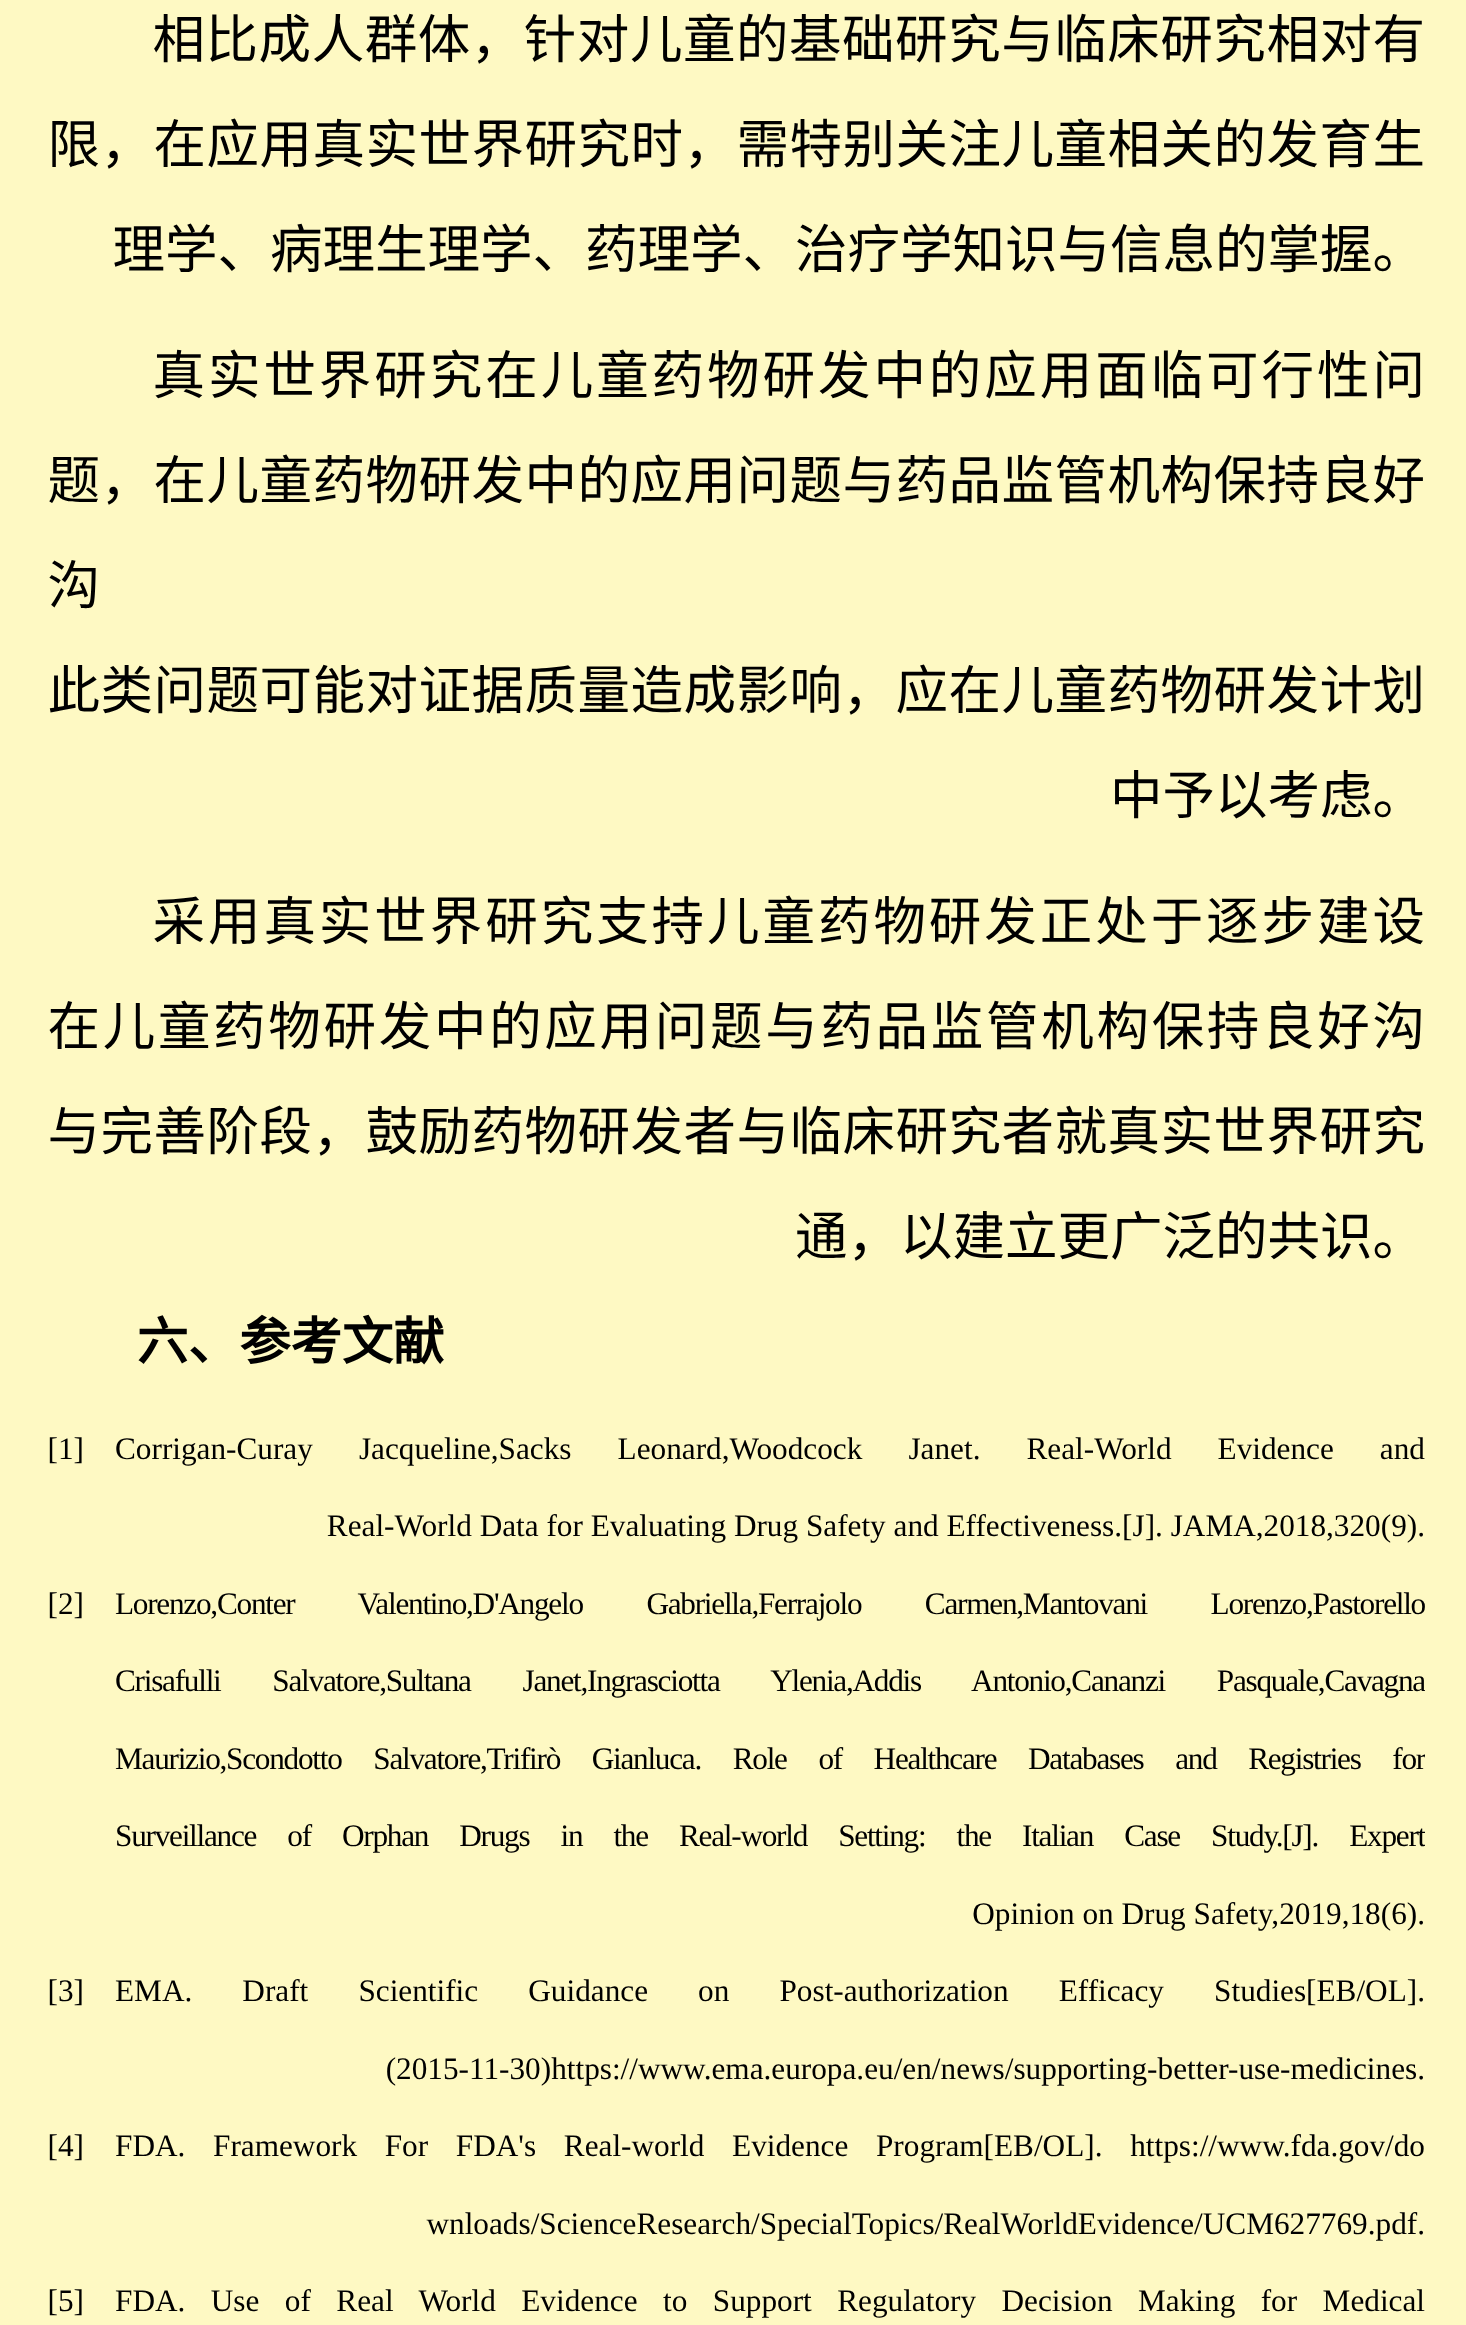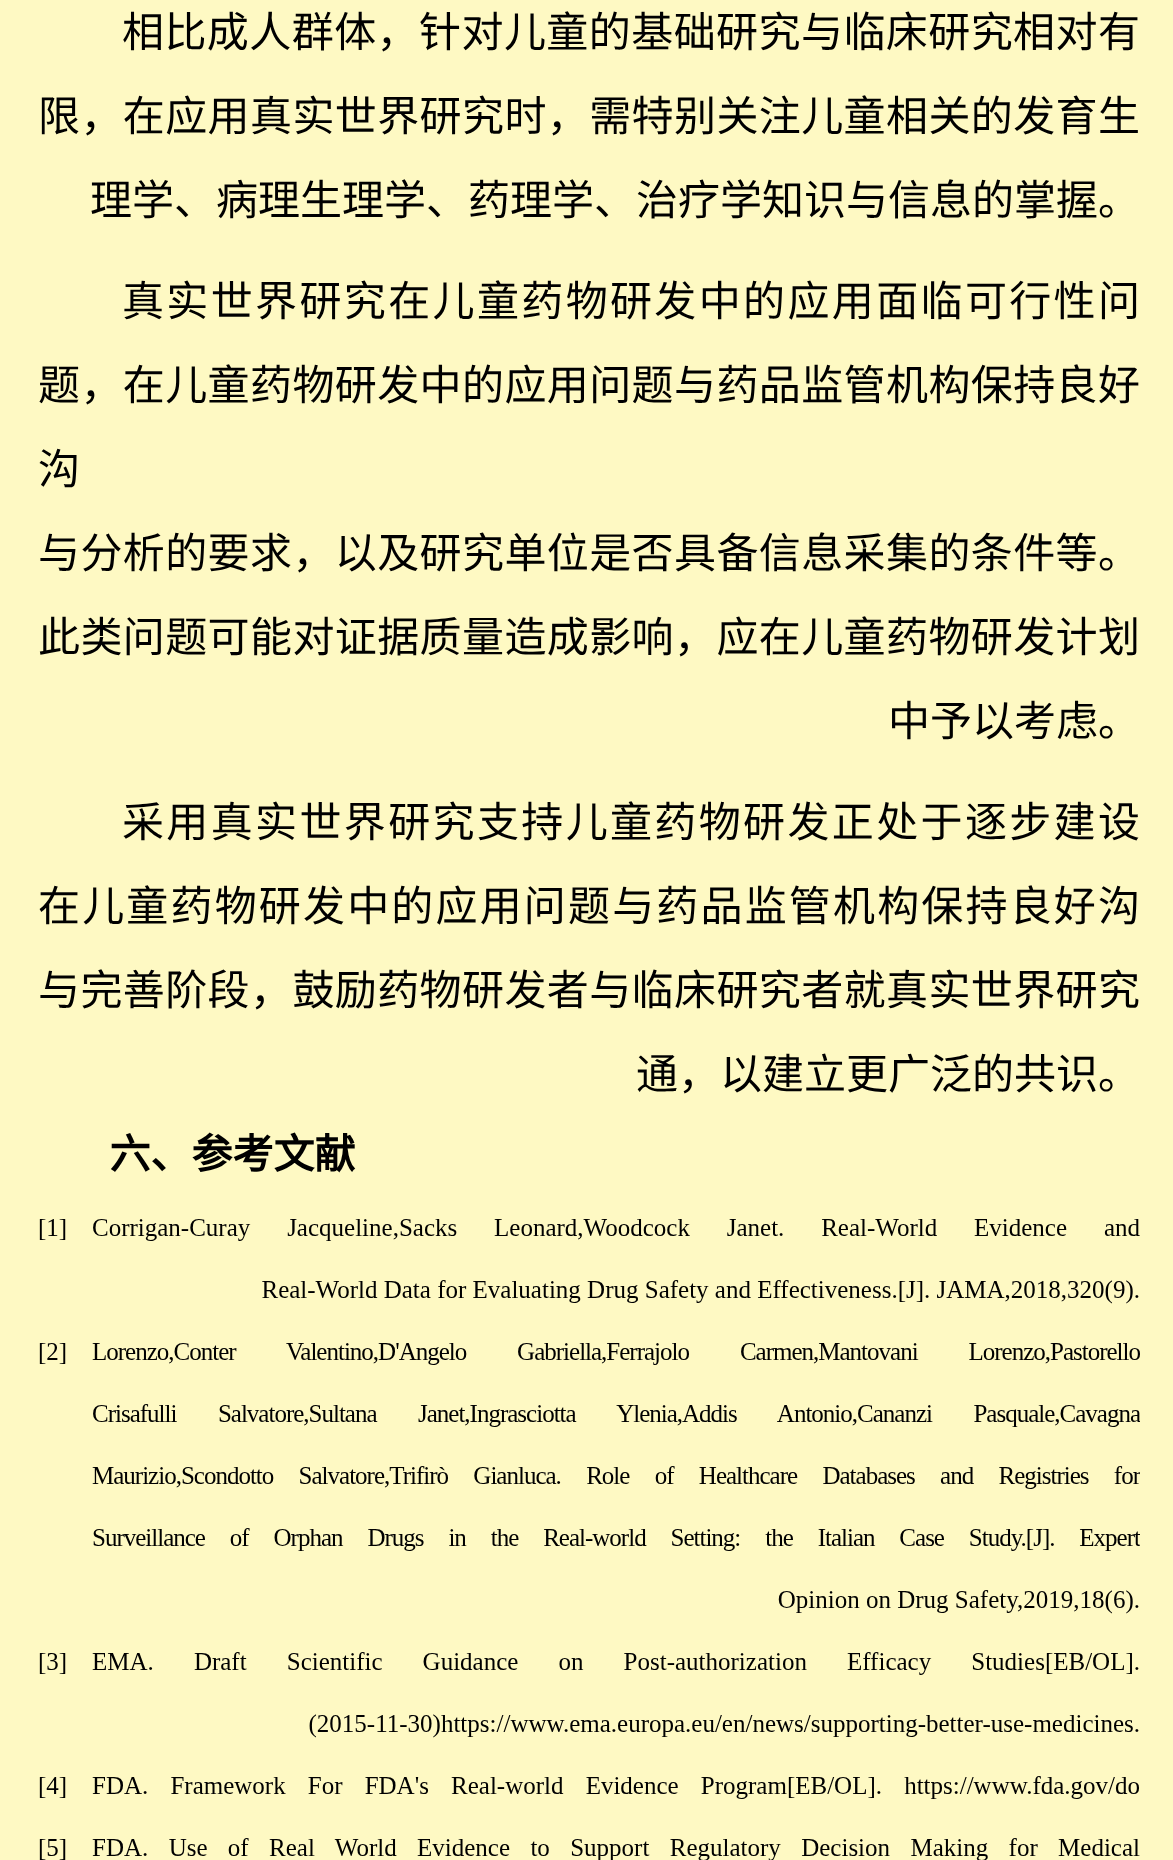--- a/index.html
+++ b/index.html
@@ -30,22 +30,22 @@
     overflow: hidden;
     text-align: right;
   }
   .ln.j {
     text-align: justify;
     text-align-last: justify;
   }
   .ln.ind { text-indent: 2em; }
   
   .heading {
-    margin: 0 0 14px 72px;
-    font-family: Liberation Mono, monospace;
+    margin: 0 0 30px 72px;
+    font-family: Liberation Sans, sans-serif;
     font-weight: bold;
     font-size: 41px;
     line-height: 52px;
     color: #000000;
   }
   
   .refs {
     font-size: 25px;
     line-height: 62px;
   }
@@ -70,21 +70,20 @@
 
     <div class="para p1">
       <div class="ln j ind">相比成人群体，针对儿童的基础研究与临床研究相对有</div>
       <div class="ln j">限，在应用真实世界研究时，需特别关注儿童相关的发育生</div>
       <div class="ln">理学、病理生理学、药理学、治疗学知识与信息的掌握。</div>
     </div>
 
     <div class="para p2">
       <div class="ln j ind">真实世界研究在儿童药物研发中的应用面临可行性问</div>
       <div class="ln j">题，在儿童药物研发中的应用问题与药品监管机构保持良好沟</div>
-      <div class="ln j">与分析的要求，以及研究单位是否具备信息采集的条件等。</div>
       <div class="ln j">此类问题可能对证据质量造成影响，应在儿童药物研发计划</div>
       <div class="ln">中予以考虑。</div>
     </div>
 
     <div class="para p3">
       <div class="ln j ind">采用真实世界研究支持儿童药物研发正处于逐步建设</div>
       <div class="ln j">在儿童药物研发中的应用问题与药品监管机构保持良好沟</div>
       <div class="ln j">与完善阶段，鼓励药物研发者与临床研究者就真实世界研究</div>
       <div class="ln">通，以建立更广泛的共识。</div>
     </div>
@@ -112,20 +111,21 @@
 
     <div class="ref">
       <span class="ref-marker">[3]</span>
       <div class="ln j">EMA. Draft Scientific Guidance on Post-authorization Efficacy Studies[EB/OL].</div>
       <div class="ln">(2015-11-30)https://www.ema.europa.eu/en/news/supporting-better-use-medicines.</div>
     </div>
 
     <div class="ref">
       <span class="ref-marker">[4]</span>
       <div class="ln j">FDA. Framework For FDA's Real-world Evidence Program[EB/OL]. https://www.fda.gov/do</div>
+      <div class="ln">wnloads/ScienceResearch/SpecialTopics/RealWorldEvidence/UCM627769.pdf.</div>
     </div>
 
     <div class="ref">
       <span class="ref-marker">[5]</span>
       <div class="ln j">FDA. Use of Real World Evidence to Support Regulatory Decision Making for Medical</div>
     </div>
 
   </section>
 
 </div>

